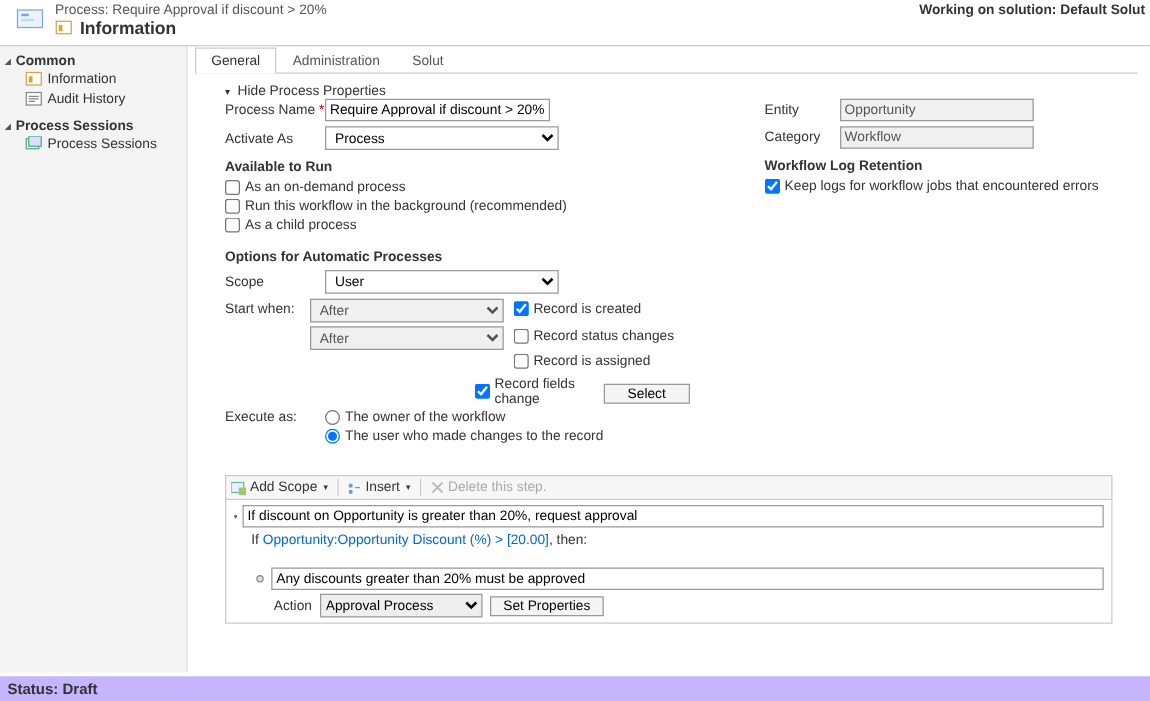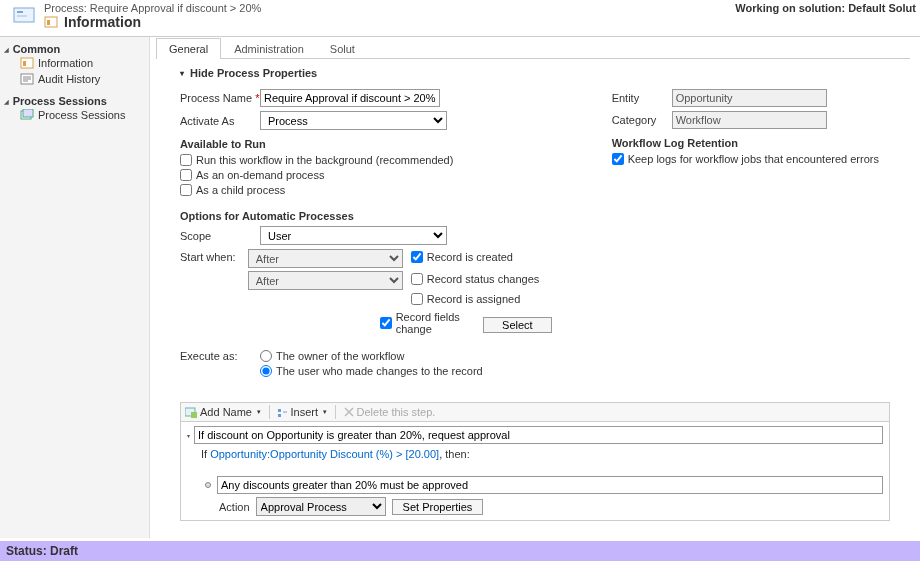--- a/index.html
+++ b/index.html
@@ -26,21 +26,21 @@
 
 .content { flex:1; padding:0 10px 0 0; overflow:hidden; }
 
 
 .tabs { display:flex; border-bottom:1px solid #ccc; margin-left:6px; }
 .tab { padding:4px 12px; font-size:11px; color:#555; cursor:pointer; border:1px solid transparent; border-bottom:none; position:relative; top:1px; }
 .tab.active { background:#fff; border-color:#ccc; color:#333; }
 
 .panel { padding:8px 20px 4px 30px; overflow:auto; height:calc(100% - 22px); }
 
-.section-toggle { font-weight:bold; color:#333; font-size:11px; display:flex; align-items:center; cursor:pointer; margin-bottom:10px; }
+.section-toggle { font-weight:normal; color:#333; font-size:11px; display:flex; align-items:center; cursor:pointer; }
 .section-toggle::before { content:"▾"; font-size:8px; margin-right:6px; }
 
 .two-col { display:flex; gap:60px; }
 .col { flex:1; }
 
 .field-row { display:flex; align-items:center; margin-bottom:4px; }
 .field-label { width:80px; color:#333; font-size:11px; }
 .req { color:#c00; }
 input.text, select.sel, .readonly-box {
   border:1px solid #999; height:18px; font-size:11px; padding:0 3px;
@@ -172,25 +172,25 @@
             <input class="text" value="Require Approval if discount &gt; 20%" style="">
           </div>
           <div class="field-row">
             <div class="field-label">Activate As</div>
             <select class="sel"><option>Process</option></select>
           </div>
 
           <div class="sub-heading">Available to Run</div>
           <label class="chk-row">
                 <input type="checkbox" style="">
-                <span>Run this workflow in the background (recommended)</span>
+                <span>As an on-demand process</span>
               </label>
           <label class="chk-row">
                 <input type="checkbox" style="">
-                <span>As an on-demand process</span>
+                <span>Run this workflow in the background (recommended)</span>
               </label>
           <label class="chk-row">
                 <input type="checkbox" style="">
                 <span>As a child process</span>
               </label>
 
           <div class="sub-heading" style="margin-top:14px">Options for Automatic Processes</div>
           <div class="field-row">
             <div class="field-label">Scope</div>
             <select class="sel" style="width:187px"><option>User</option></select>
@@ -226,21 +226,21 @@
                   <label class="chk-row">
                         <input type="checkbox" checked="" style="">
                         <span>Record fields change</span>
                       </label>
                   <button class="select-btn">Select</button>
                 </div>
               </div>
             </div>
           </div>
 
-          <div class="field-row" style="margin-top:12px;align-items:flex-start">
+          <div class="field-row" style="margin-top:0;align-items:flex-start">
             <div class="field-label">Execute as:</div>
             <div>
               <label class="chk-row">
                     <input type="radio" name="exec" style="">
                     <span>The owner of the workflow</span>
                   </label>
               <label class="chk-row">
                     <input type="radio" name="exec" checked="" style="">
                     <span>The user who made changes to the record</span>
                   </label>
@@ -266,21 +266,21 @@
       </div>
 
       <div class="step-toolbar">
         <div class="tool caret">
           <span>
             <svg width="12" height="12" viewBox="0 0 12 12">
                   <rect x="0" y="2" width="10" height="8" fill="#e8f0ff" stroke="#6b9"></rect>
                   <rect x="6" y="6" width="6" height="6" fill="#9c6"></rect>
                 </svg>
           </span>
-          <span>Add Name</span>
+          <span>Add Scope</span>
         </div>
         <div class="sep"></div>
         <div class="tool caret">
           <span>
             <svg width="10" height="12" viewBox="0 0 10 12">
                   <rect x="0" y="3" width="3" height="3" fill="#6a9dd8"></rect>
                   <rect x="0" y="8" width="3" height="3" fill="#6a9dd8"></rect>
                   <path d="M5 6h4" stroke="#6a9dd8"></path>
                 </svg>
           </span>

